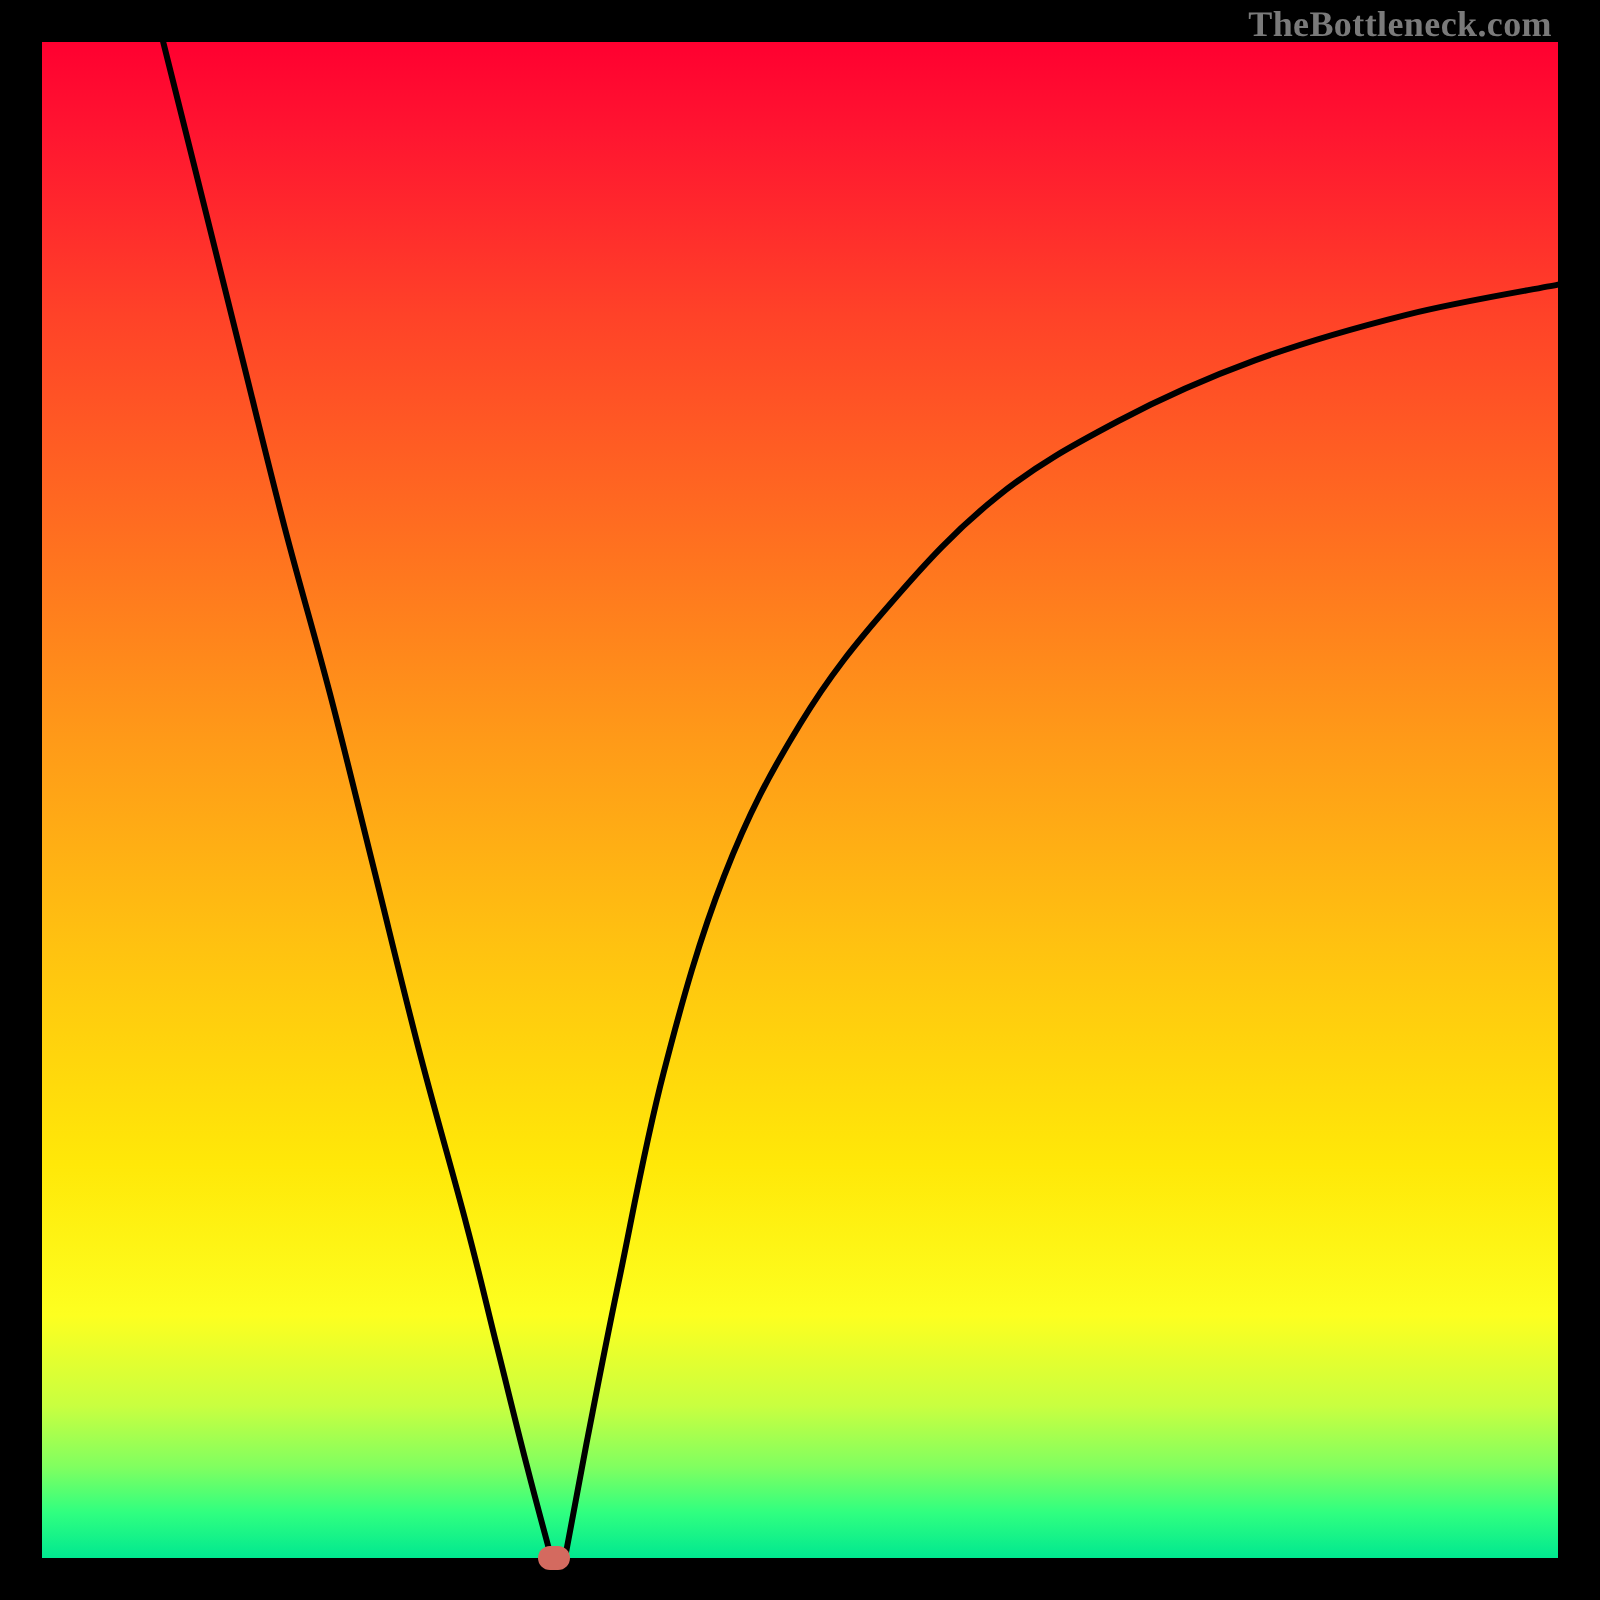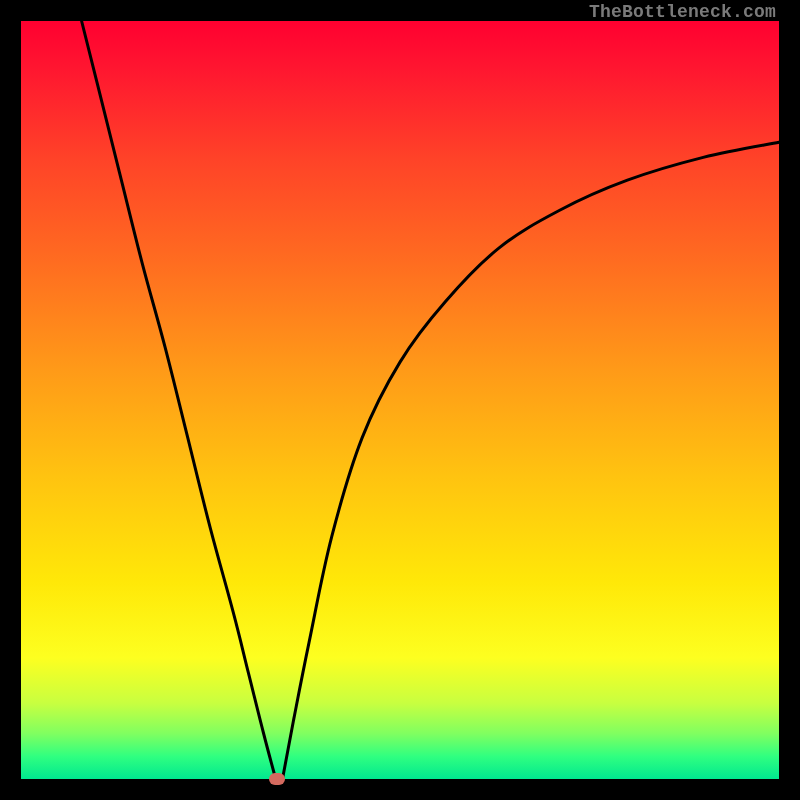--- a/index.html
+++ b/index.html
@@ -38,21 +38,21 @@
       #c8ff40 90%,
       #80ff60 94%,
       #30ff80 97%,
       #00e890 100%
     );
   }
   .attribution {
     position: absolute;
     top: 2px;
     right: 24px;
-    font-family: Liberation Mono, monospace;
+    font-family: Liberation Serif, serif;
     font-size: 18px;
     font-weight: 600;
     color: #7a7a7a;
     letter-spacing: 0.2px;
   }
   svg.curve {
     position: absolute;
     left: 0;
     top: 0;
     width: 758px;

